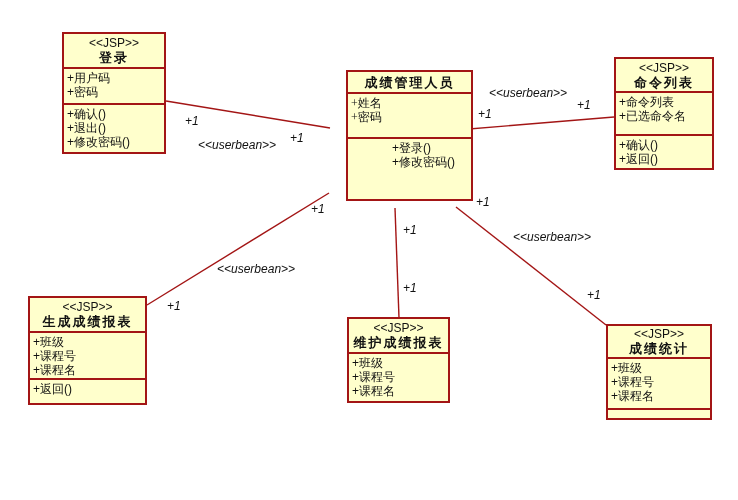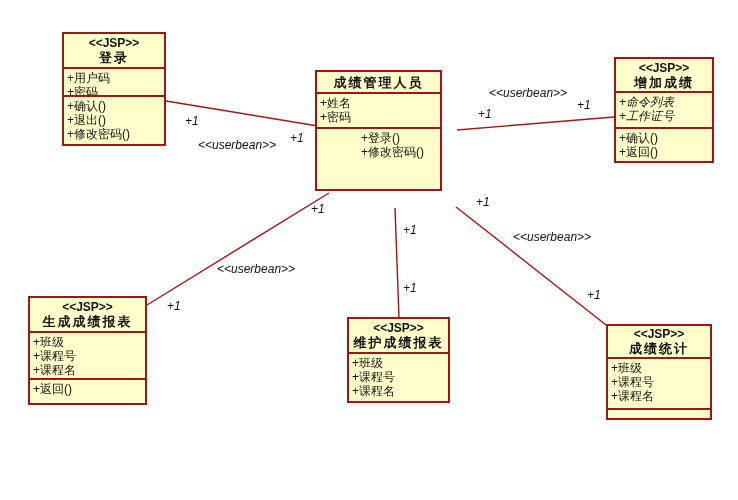--- a/index.html
+++ b/index.html
@@ -13,21 +13,21 @@
   svg.wires{position:absolute;left:0;top:0;width:738px;height:500px;}
   svg.wires line{stroke:var(--border);stroke-width:1.4;}
   .uml-box{
     position:absolute;background:var(--fill);
     border:2px solid var(--border);box-sizing:border-box;
   }
   .uml-head{
     box-sizing:border-box;display:flex;flex-direction:column;
     align-items:center;justify-content:center;text-align:center;
   }
-  .uml-stereo{font-weight:bold;font-size:12px;line-height:14px;}
+  .uml-stereo{font-weight:normal;font-size:12px;line-height:14px;}
   .uml-name{font-weight:bold;font-size:13px;line-height:15px;letter-spacing:2px;white-space:nowrap;}
   .uml-sec{
     box-sizing:border-box;border-top:2px solid var(--border);
     padding:2px 2px 0 3px;overflow:hidden;
   }
   .uml-row{font-size:12px;line-height:14px;white-space:nowrap;}
   .lbl{position:absolute;font-size:12px;line-height:13px;white-space:nowrap;font-style:italic;}
 </style>
 </head>
 <body>
@@ -40,53 +40,53 @@
     <line x1="329" y1="193" x2="147" y2="305"></line>
     <line x1="395" y1="208" x2="399" y2="318"></line>
     <line x1="456" y1="207" x2="606" y2="325"></line>
   </svg>
 
   <div class="uml-box" style="left:62px;top:32px;width:104px;">
     <div class="uml-head" style="height:33px;">
       <div class="uml-stereo">&lt;&lt;JSP&gt;&gt;</div>
       <div class="uml-name">登录</div>
     </div>
-    <div class="uml-sec" style="height:28px;">
+    <div class="uml-sec" style="height:36px;">
       <div class="uml-row">+用户码</div>
       <div class="uml-row">+密码</div>
     </div>
     <div class="uml-sec" style="height:49px;">
       <div class="uml-row">+确认()</div>
       <div class="uml-row">+退出()</div>
       <div class="uml-row">+修改密码()</div>
     </div>
   </div>
 
-  <div class="uml-box" style="left:315px;top:70px;width:127px;">
+  <div class="uml-box" style="left:346px;top:70px;width:127px;">
     <div class="uml-head" style="height:20px;">
       <div class="uml-name">成绩管理人员</div>
     </div>
-    <div class="uml-sec" style="height:35px;">
+    <div class="uml-sec" style="height:45px;font-family:Liberation Serif, serif;">
       <div class="uml-row">+姓名</div>
       <div class="uml-row">+密码</div>
     </div>
     <div class="uml-sec" style="height:62px;padding-left:44px;">
       <div class="uml-row">+登录()</div>
       <div class="uml-row">+修改密码()</div>
     </div>
   </div>
 
   <div class="uml-box" style="left:614px;top:57px;width:100px;">
     <div class="uml-head" style="height:32px;">
       <div class="uml-stereo">&lt;&lt;JSP&gt;&gt;</div>
-      <div class="uml-name">增加成绩</div>
+      <div class="uml-name">命令列表</div>
     </div>
-    <div class="uml-sec" style="height:36px;font-style:italic;">
+    <div class="uml-sec" style="height:43px;">
       <div class="uml-row">+命令列表</div>
-      <div class="uml-row">+工作证号</div>
+      <div class="uml-row">+已选命令名</div>
     </div>
     <div class="uml-sec" style="height:34px;">
       <div class="uml-row">+确认()</div>
       <div class="uml-row">+返回()</div>
     </div>
   </div>
 
   <div class="uml-box" style="left:28px;top:296px;width:119px;">
     <div class="uml-head" style="height:33px;">
       <div class="uml-stereo">&lt;&lt;JSP&gt;&gt;</div>

